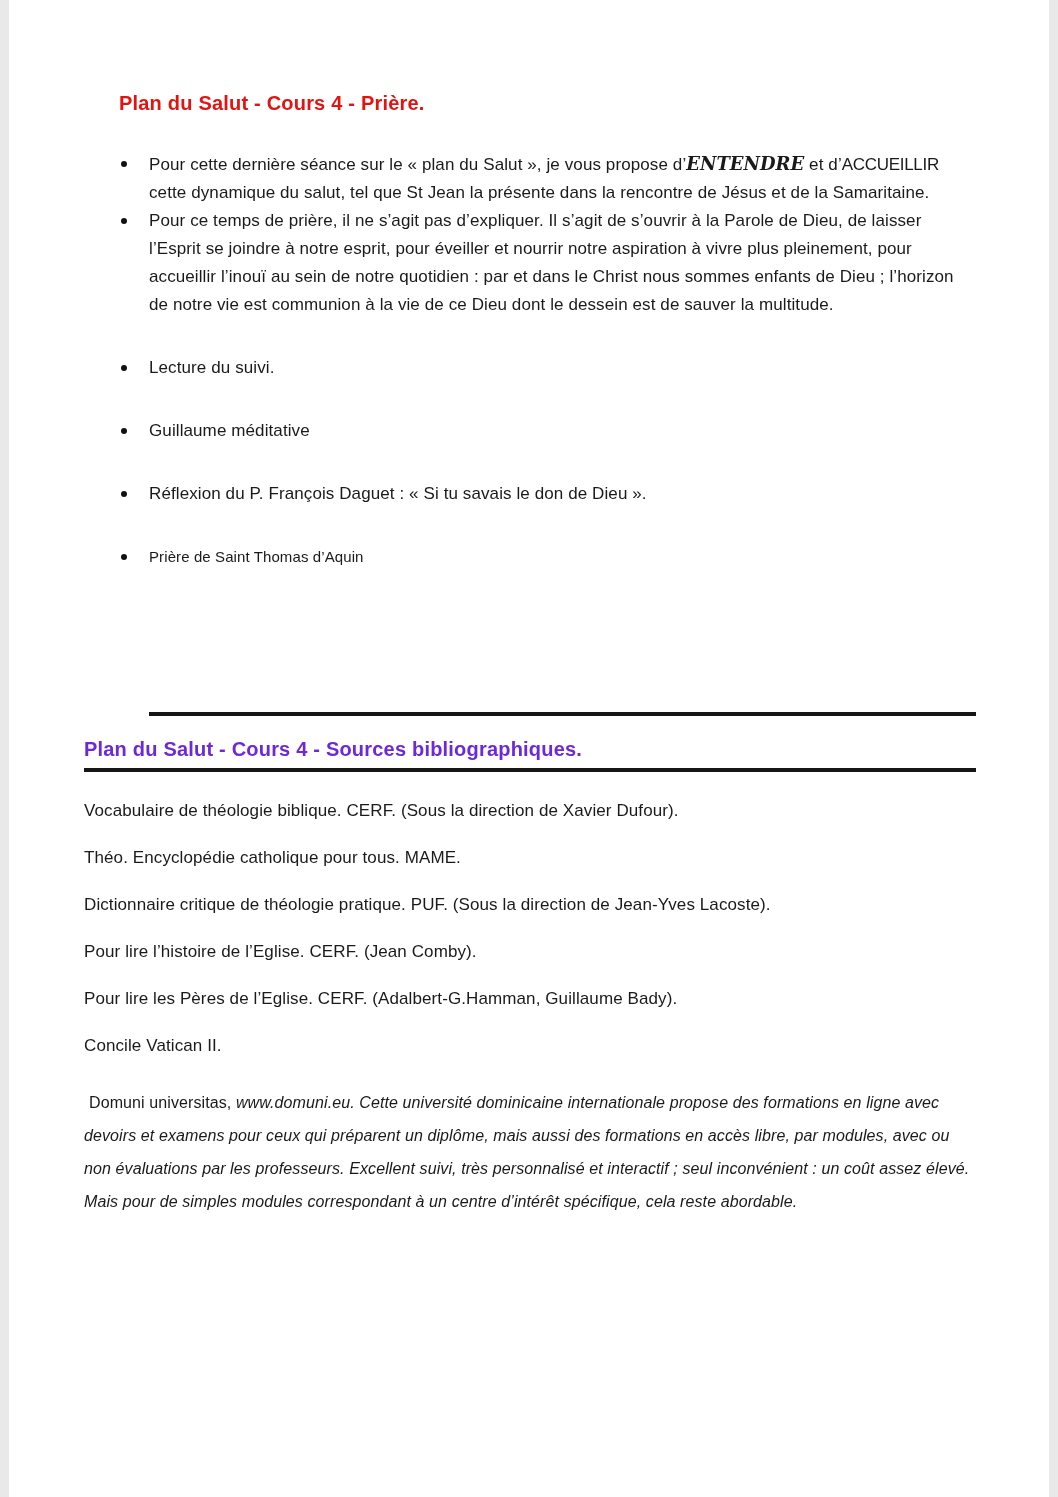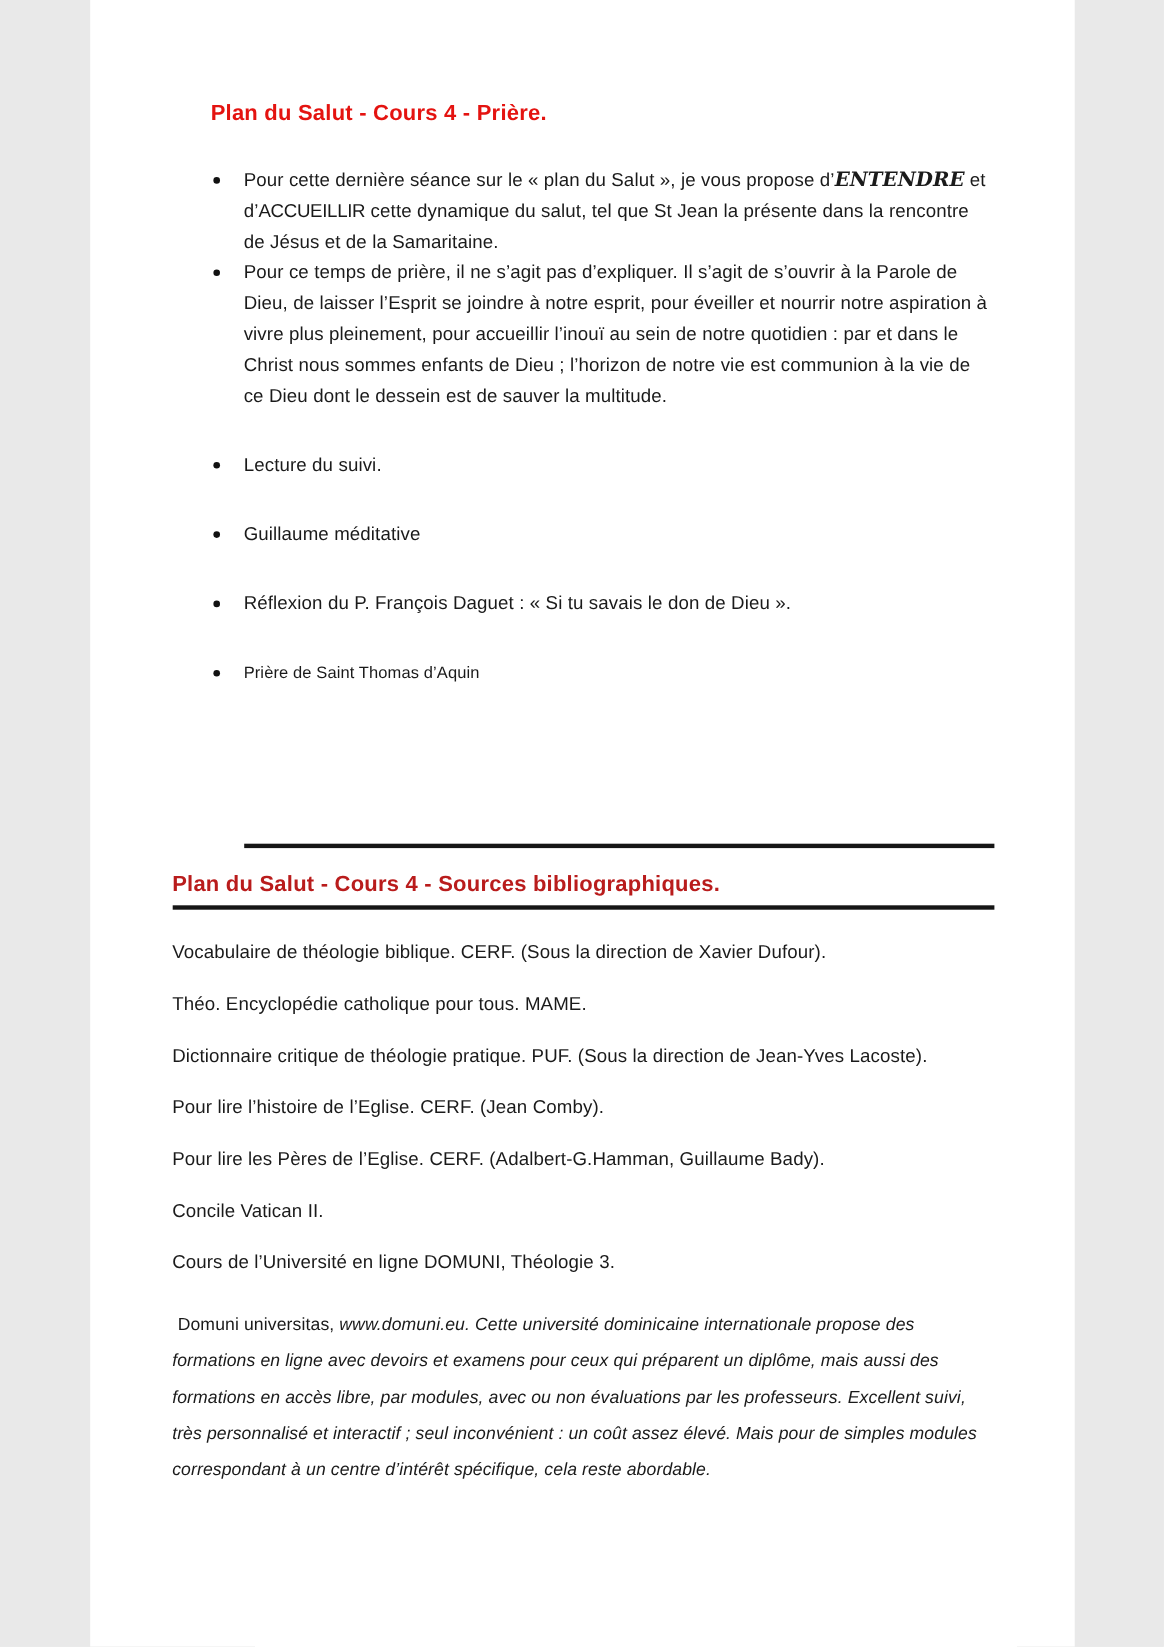--- a/index.html
+++ b/index.html
@@ -1,18 +1,18 @@
 <!DOCTYPE html>
 <html lang="fr"><head>
 <meta charset="utf-8">
 <style>
   html, body { margin: 0; padding: 0; background: #e9e9e9; }
   .page {
     position: relative;
-    width: 895px;
+    width: 1040px;
     height: 1497px;
     margin: 0 auto;
     background: #ffffff;
     box-sizing: border-box;
     padding: 92px 73px 0 75px;
     font-family: "Liberation Sans", sans-serif;
     color: #1a1a1a;
     overflow: hidden;
   }
 
@@ -55,21 +55,21 @@
   .accueillir { letter-spacing: -0.3px; }
 
   
   .rule { height: 4px; background: #161616; }
   .rule-top { margin-top: 141px; margin-left: 65px; }
   .rule-bottom { margin-top: 7px; }
 
   
   .title-biblio {
     margin: 22px 0 0 0;
-    color: #b91c1c;
+    color: #6d28d9;
     font-size: 20px;
     line-height: 23px;
     font-weight: 700;
     letter-spacing: 0.2px;
   }
   .biblio { margin-top: 28px; }
   .biblio p.entry {
     margin: 0 0 26px 0;
     font-size: 17px;
     line-height: 21px;
@@ -130,18 +130,17 @@
 
   <div class="rule rule-bottom"></div>
 
   <div class="biblio">
     <p class="entry">Vocabulaire de théologie biblique. CERF. (Sous la direction de Xavier Dufour).</p>
     <p class="entry">Théo. Encyclopédie catholique pour tous. MAME.</p>
     <p class="entry">Dictionnaire critique de théologie pratique. PUF. (Sous la direction de Jean-Yves Lacoste).</p>
     <p class="entry">Pour lire l’histoire de l’Eglise. CERF. (Jean Comby).</p>
     <p class="entry">Pour lire les Pères de l’Eglise. CERF. (Adalbert-G.Hamman, Guillaume Bady).</p>
     <p class="entry">Concile Vatican II.</p>
-    <p class="entry">Cours de l’Université en ligne DOMUNI, Théologie 3.</p>
 
     <p class="note"><span>Domuni universitas, </span><span class="note-italic">www.domuni.eu. Cette université dominicaine internationale propose des formations en ligne avec devoirs et examens pour ceux qui préparent un diplôme, mais aussi des formations en accès libre, par modules, avec ou non évaluations par les professeurs.  Excellent suivi, très personnalisé et interactif ; seul inconvénient : un coût assez élevé. Mais pour de simples modules correspondant à un centre d’intérêt spécifique, cela reste abordable.</span></p>
   </div>
 
 </div>
 
 </body></html>

